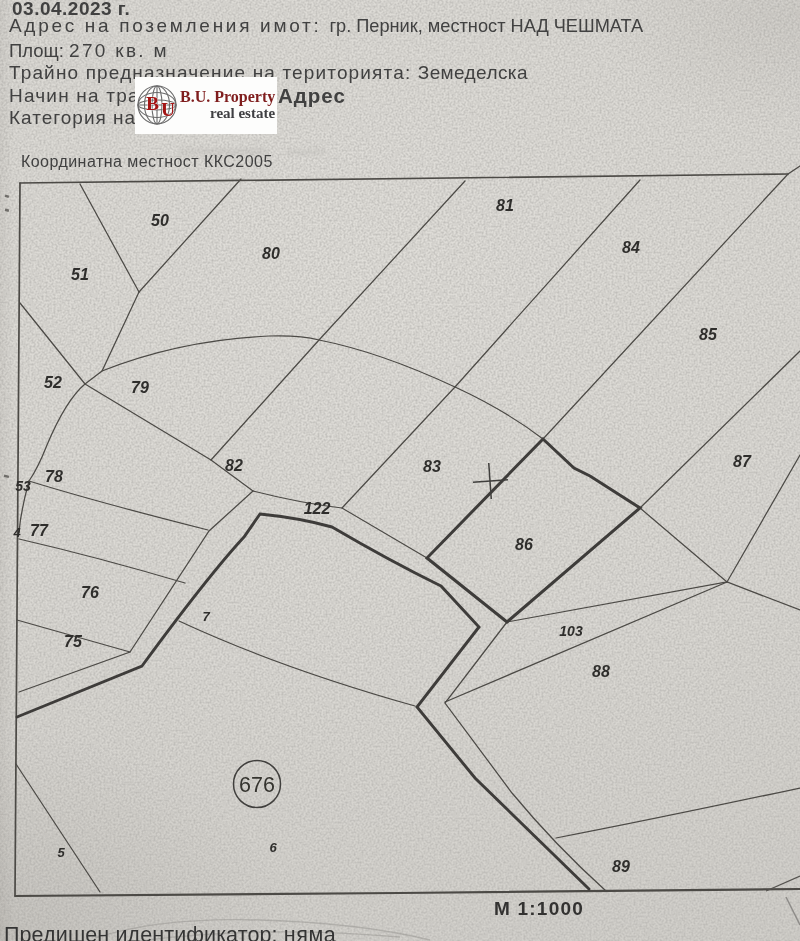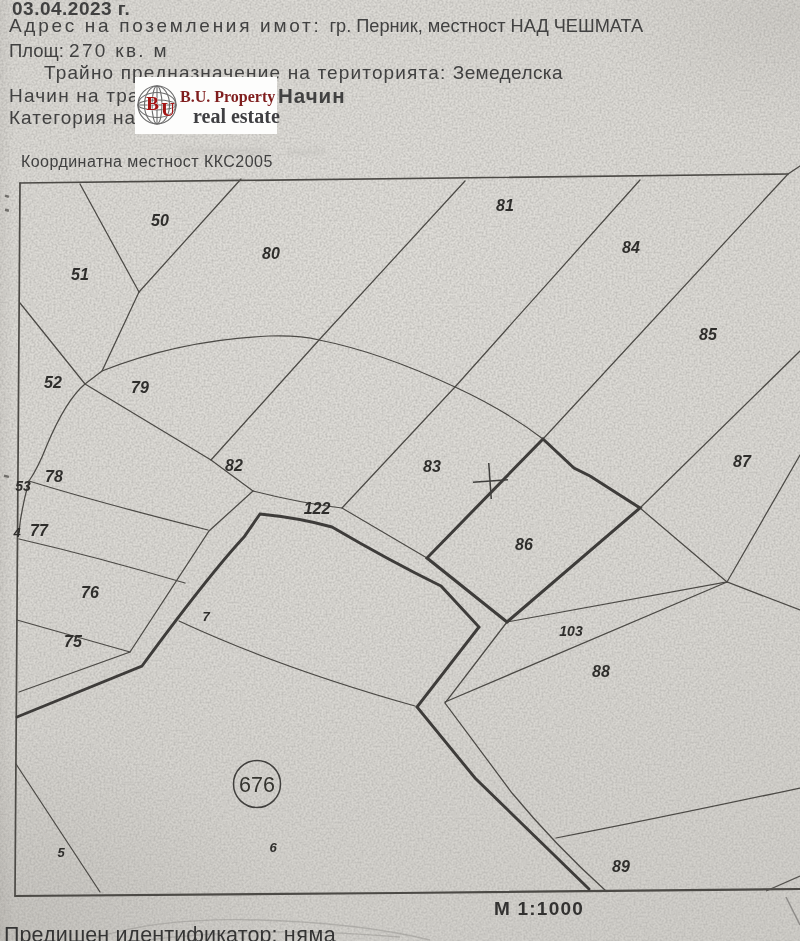--- a/index.html
+++ b/index.html
@@ -30,25 +30,25 @@
    radial-gradient(ellipse 260px 160px at 98% 2%, rgba(120,115,108,0.10), rgba(120,115,108,0) 70%),
    radial-gradient(ellipse 420px 300px at 0% 100%, rgba(110,106,100,0.12), rgba(110,106,100,0) 70%),
    linear-gradient(to right, rgba(120,116,110,0.10) 0px, rgba(120,116,110,0) 14px);"></div>
 
 <div class="hdr" style="left:12px;top:-2px;font-weight:bold;font-size:19px;letter-spacing:0.5px;">03.04.2023 г.</div>
 
 <div class="hdr" style="left:9px;top:15px;font-size:19px;letter-spacing:2.7px;">Адрес на поземления имот: <b style="font-size:18.2px;letter-spacing:0;">гр. Перник, местност НАД ЧЕШМАТА</b></div>
 
 <div class="hdr" style="left:9px;top:40px;font-size:18.5px;letter-spacing:0;">Площ: <b style="font-size:19px;letter-spacing:2.3px;">270 кв. м</b></div>
 
-<div class="hdr" style="left:9px;top:62px;font-size:19px;letter-spacing:1.15px;margin-left:35px;">Трайно предназначение на територията: <b style="letter-spacing:0.4px;">Земеделска</b></div>
+<div class="hdr" style="left:9px;top:62px;font-size:19px;letter-spacing:1.15px;">Трайно предназначение на територията: <b style="letter-spacing:0.4px;">Земеделска</b></div>
 
 <div class="hdr" style="left:9px;top:85px;font-size:19px;letter-spacing:1.2px;">Начин на трайно ползване:</div>
 
-<div class="hdr" style="left:278px;top:84px;font-weight:bold;font-size:20.5px;letter-spacing:1.0px;">Начин</div>
+<div class="hdr" style="left:278px;top:84px;font-weight:bold;font-size:20.5px;letter-spacing:1.0px;">Адрес</div>
 
 <div class="hdr" style="left:9px;top:107px;font-size:19px;letter-spacing:1.0px;">Категория на земята:</div>
 
 <div style="position:absolute;left:135px;top:77px;width:142px;height:57px;background:#fdfdfc;"></div>
 <svg width="160" height="70" viewBox="0 0 160 70" style="position:absolute;left:130px;top:72px;">
 
   <g stroke="#6b6b6b" stroke-width="1.1" fill="none">
     <circle cx="27" cy="33" r="19"></circle>
     <ellipse cx="27" cy="33" rx="12.5" ry="19"></ellipse>
     <ellipse cx="27" cy="33" rx="5" ry="19"></ellipse>
@@ -56,21 +56,21 @@
     <ellipse cx="27" cy="33" rx="19" ry="5"></ellipse>
     <line x1="8" y1="33" x2="46" y2="33"></line>
     <line x1="27" y1="14" x2="27" y2="52"></line>
   </g>
 
   <text x="16" y="38" font-family="Liberation Serif, serif" font-size="19.5" font-weight="bold" fill="#a31515" stroke="#ffffff" stroke-width="0.6" paint-order="stroke">B</text>
   <text x="31" y="44" font-family="Liberation Serif, serif" font-size="19.5" font-weight="bold" fill="#a31515" stroke="#ffffff" stroke-width="0.6" paint-order="stroke">U</text>
 </svg>
 
 <div style="position:absolute;left:180px;top:88px;width:100px;font-family:'Liberation Serif',serif;font-weight:bold;font-size:16px;color:#7f1d1d;white-space:nowrap;">B.U. Property</div>
-<div style="position:absolute;left:193px;top:105px;font-family:'Liberation Serif',serif;font-weight:bold;font-size:20px;color:#3f3f42;white-space:nowrap;">real estate</div>
+<div style="position:absolute;left:210px;top:105px;font-family:'Liberation Serif',serif;font-weight:bold;font-size:15px;color:#3f3f42;white-space:nowrap;">real estate</div>
 
 <div style="position:absolute;left:178px;top:148px;width:90px;height:7px;background:#b7b5b1;opacity:0.32;filter:blur(2px);border-radius:3px;"></div>
 <div style="position:absolute;left:286px;top:149px;width:40px;height:6px;background:#bab8b4;opacity:0.3;filter:blur(2px);border-radius:3px;"></div>
 
 <div class="hdr" style="left:21px;top:153px;font-size:16px;letter-spacing:0.45px;">Координатна местност ККС2005</div>
 
 <svg width="800" height="941" viewBox="0 0 800 941" style="position:absolute;left:0;top:0;filter:blur(0.4px);" font-family="Liberation Sans,sans-serif">
   <g stroke="#4c4a46" stroke-width="1.25" fill="none" stroke-linecap="round">
 
     <polyline points="20,183 788,174" stroke-width="1.7"></polyline>

